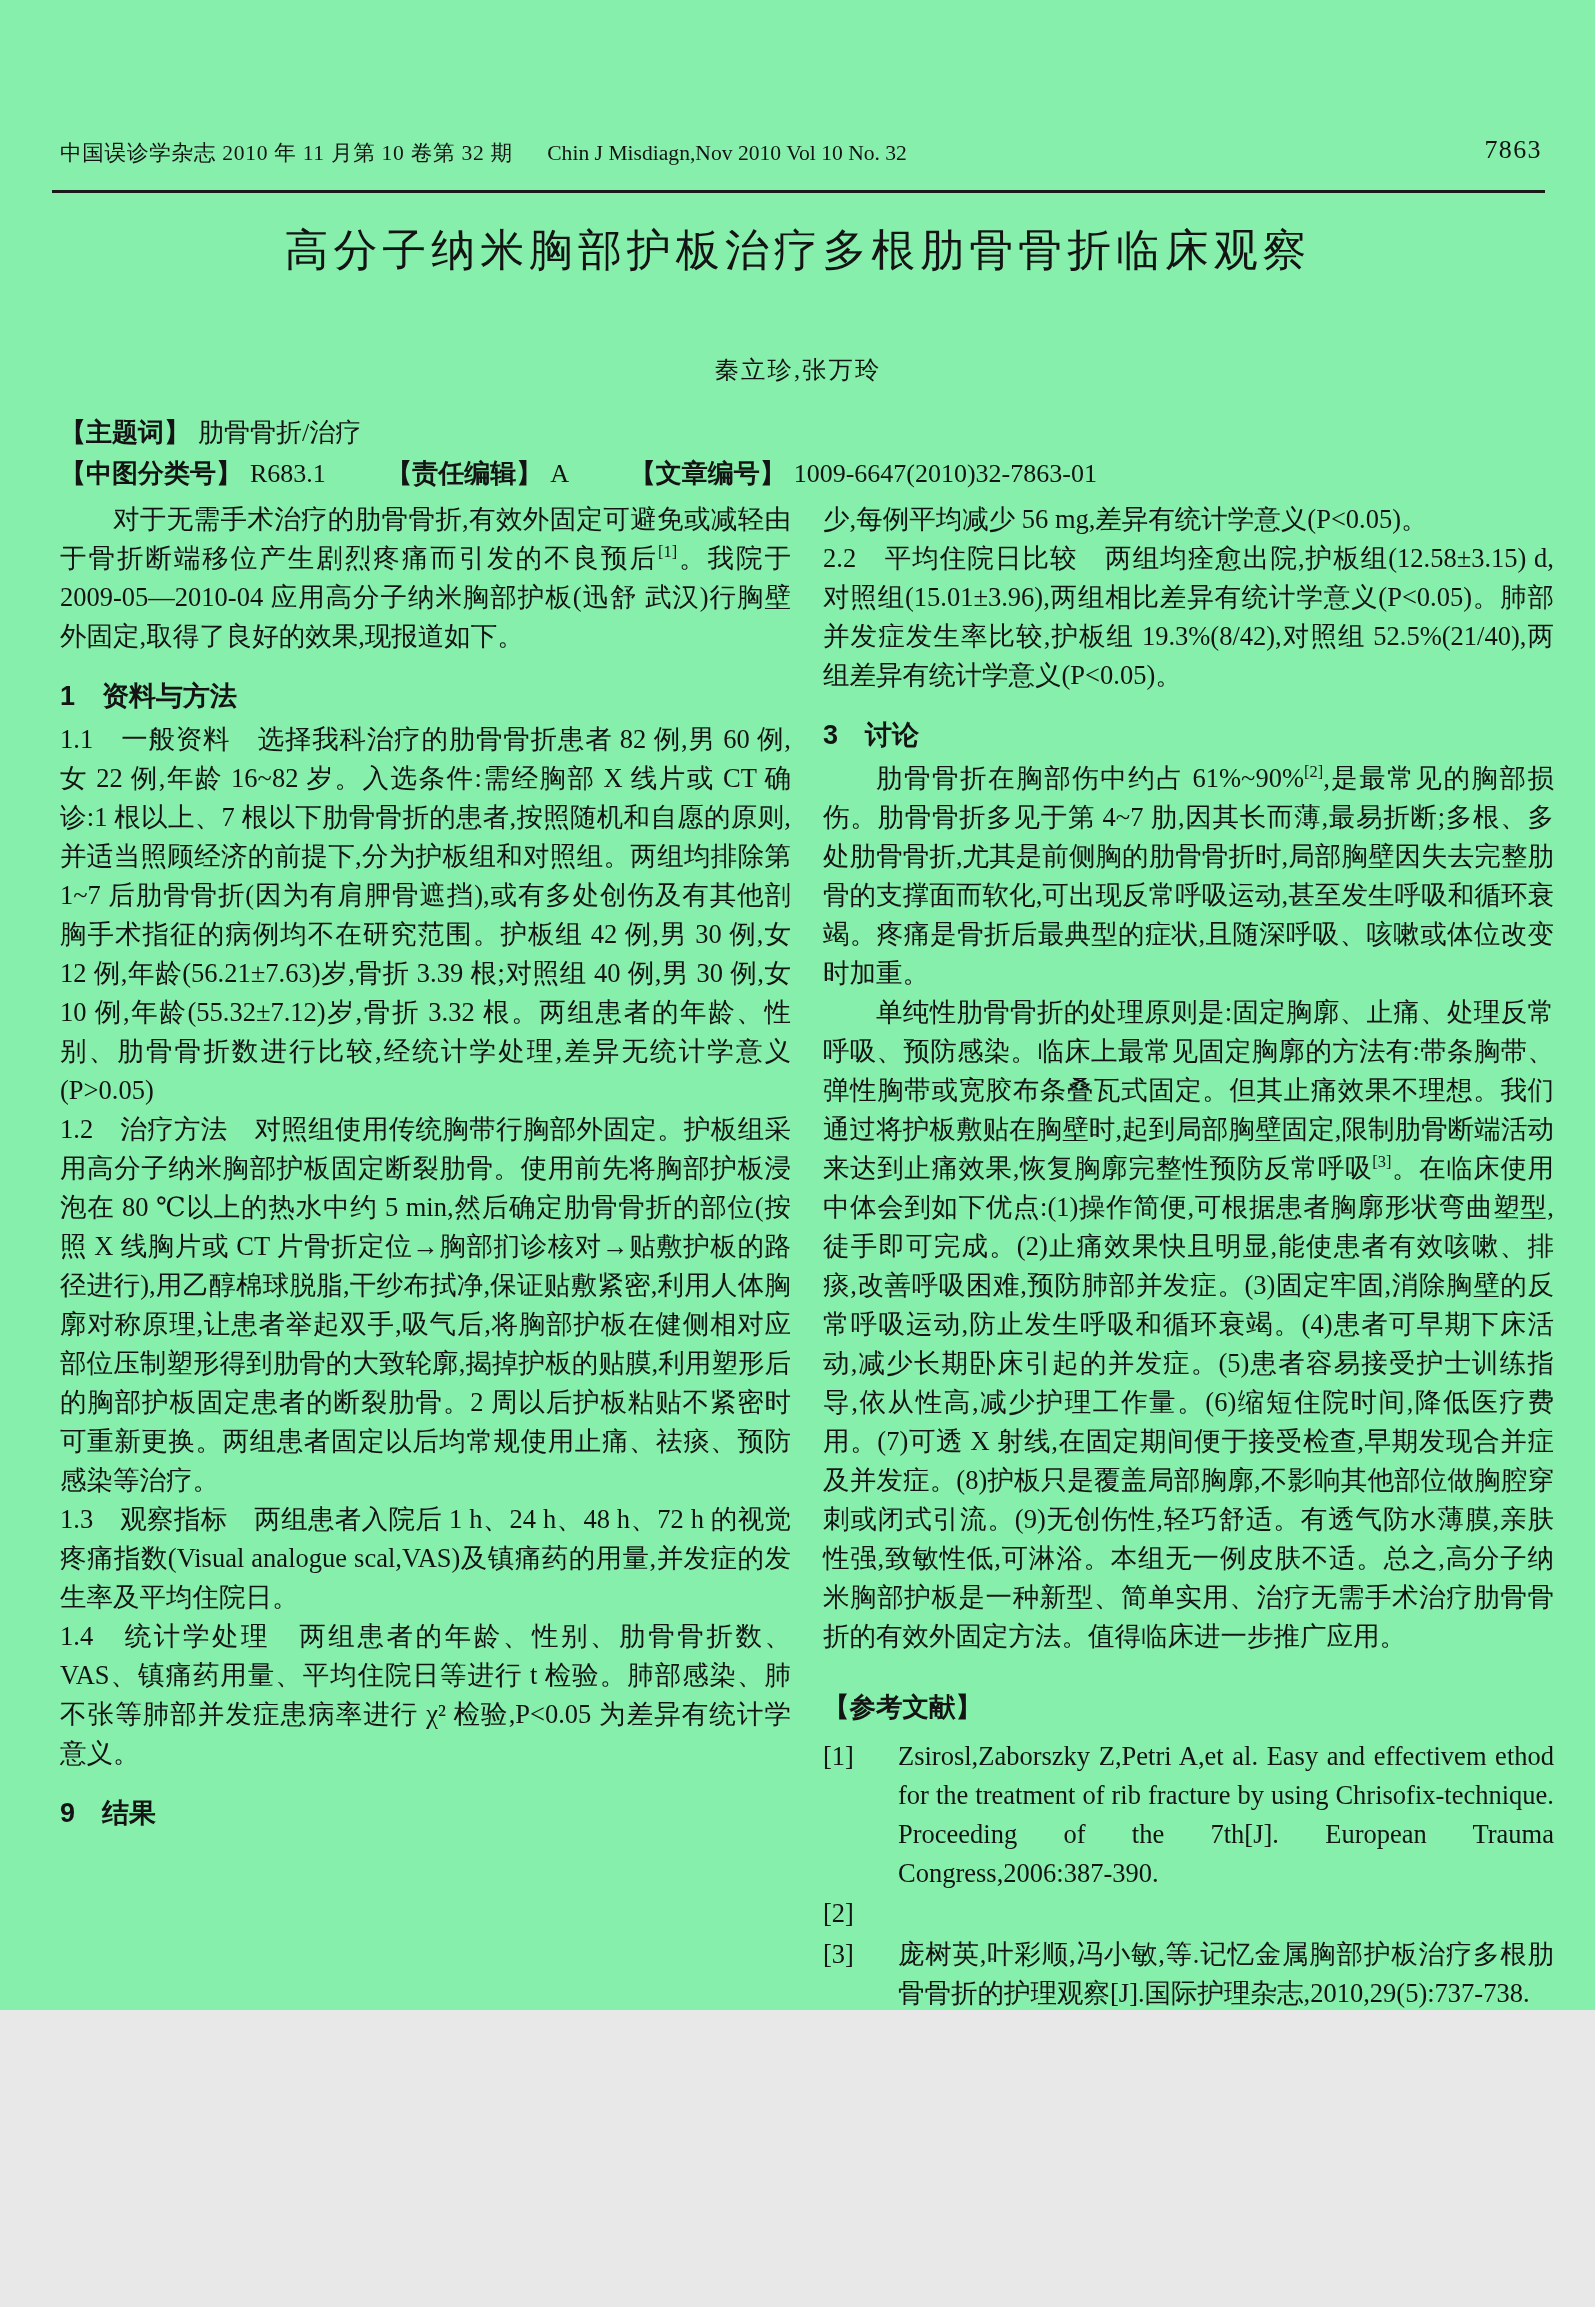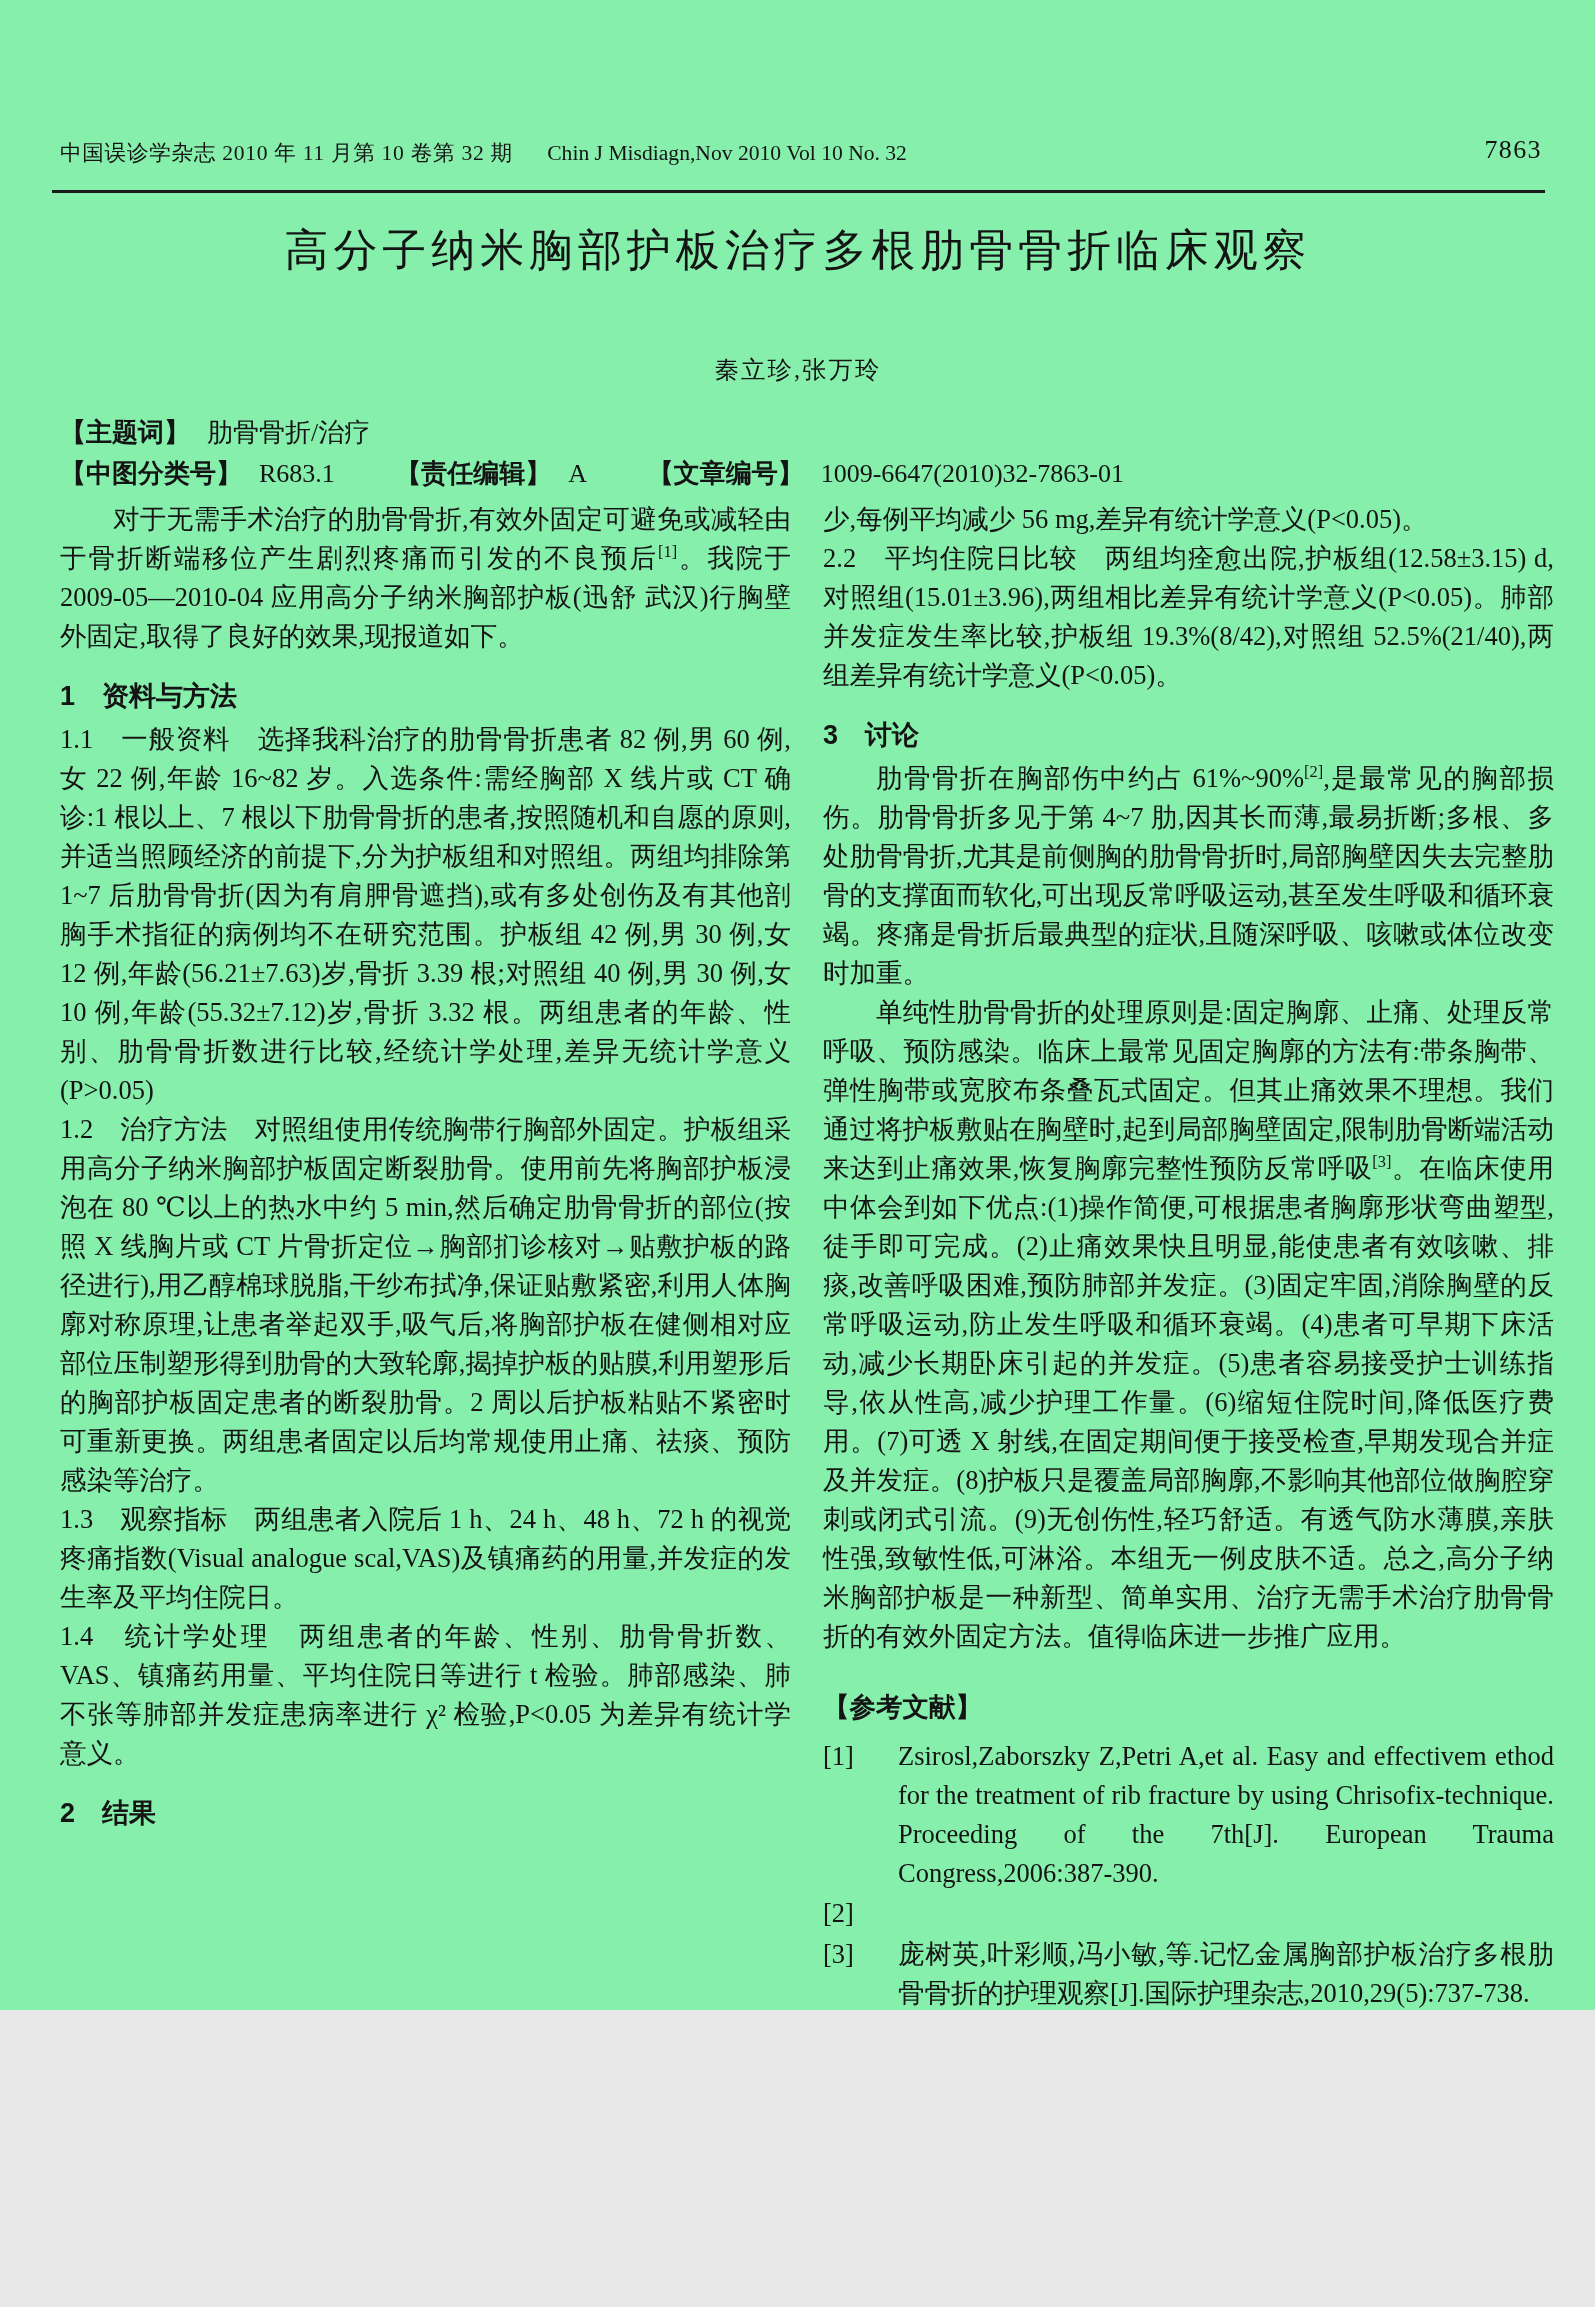--- a/index.html
+++ b/index.html
@@ -38,21 +38,21 @@
     text-align:center;font-size:24.4px;letter-spacing:2.1px;
   }
   
   .meta{position:absolute;left:60px;width:1493px;font-size:26px;white-space:nowrap;}
   .meta1{top:415px;}
   .meta2{top:456px;}
   .meta .lbl{
     font-family:"Liberation Sans","DejaVu Sans",sans-serif;
     font-weight:bold;
   }
-  .meta .val{margin-left:17px;}
+  .meta .val{margin-left:8px;}
   .meta .grp{margin-right:54px;}
   
   .col{
     position:absolute;top:500px;width:731px;
     font-size:26.5px;line-height:39px;
     text-align:justify;
   }
   .col-left{left:60px;}
   .col-right{left:823px;}
   .para{margin:0;}
@@ -116,21 +116,21 @@
     <span class="grp"><span class="lbl">【文章编号】</span><span class="val">1009-6647(2010)32-7863-01</span></span>
   </div>
 
   <div class="col col-left">
     <p class="para indent">对于无需手术治疗的肋骨骨折,有效外固定可避免或减轻由于骨折断端移位产生剧烈疼痛而引发的不良预后<sup>[1]</sup>。我院于 2009-05—2010-04 应用高分子纳米胸部护板(迅舒 武汉)行胸壁外固定,取得了良好的效果,现报道如下。</p>
     <div class="h-num">1　资料与方法</div>
     <p class="para">1.1　一般资料　选择我科治疗的肋骨骨折患者 82 例,男 60 例,女 22 例,年龄 16~82 岁。入选条件:需经胸部 X 线片或 CT 确诊:1 根以上、7 根以下肋骨骨折的患者,按照随机和自愿的原则,并适当照顾经济的前提下,分为护板组和对照组。两组均排除第 1~7 后肋骨骨折(因为有肩胛骨遮挡),或有多处创伤及有其他剖胸手术指征的病例均不在研究范围。护板组 42 例,男 30 例,女 12 例,年龄(56.21±7.63)岁,骨折 3.39 根;对照组 40 例,男 30 例,女 10 例,年龄(55.32±7.12)岁,骨折 3.32 根。两组患者的年龄、性别、肋骨骨折数进行比较,经统计学处理,差异无统计学意义(P&gt;0.05)</p>
     <p class="para">1.2　治疗方法　对照组使用传统胸带行胸部外固定。护板组采用高分子纳米胸部护板固定断裂肋骨。使用前先将胸部护板浸泡在 80 ℃以上的热水中约 5 min,然后确定肋骨骨折的部位(按照 X 线胸片或 CT 片骨折定位→胸部扪诊核对→贴敷护板的路径进行),用乙醇棉球脱脂,干纱布拭净,保证贴敷紧密,利用人体胸廓对称原理,让患者举起双手,吸气后,将胸部护板在健侧相对应部位压制塑形得到肋骨的大致轮廓,揭掉护板的贴膜,利用塑形后的胸部护板固定患者的断裂肋骨。2 周以后护板粘贴不紧密时可重新更换。两组患者固定以后均常规使用止痛、祛痰、预防感染等治疗。</p>
     <p class="para">1.3　观察指标　两组患者入院后 1 h、24 h、48 h、72 h 的视觉疼痛指数(Visual analogue scal,VAS)及镇痛药的用量,并发症的发生率及平均住院日。</p>
     <p class="para">1.4　统计学处理　两组患者的年龄、性别、肋骨骨折数、VAS、镇痛药用量、平均住院日等进行 t 检验。肺部感染、肺不张等肺部并发症患病率进行 χ² 检验,P&lt;0.05 为差异有统计学意义。</p>
-    <div class="h-num">2　结果</div>
+    <div class="h-num">9　结果</div>
   </div>
 
   <div class="col col-right">
     <p class="para">少,每例平均减少 56 mg,差异有统计学意义(P&lt;0.05)。</p>
     <p class="para">2.2　平均住院日比较　两组均痊愈出院,护板组(12.58±3.15) d,对照组(15.01±3.96),两组相比差异有统计学意义(P&lt;0.05)。肺部并发症发生率比较,护板组 19.3%(8/42),对照组 52.5%(21/40),两组差异有统计学意义(P&lt;0.05)。</p>
     <div class="h-num">3　讨论</div>
     <p class="para indent">肋骨骨折在胸部伤中约占 61%~90%<sup>[2]</sup>,是最常见的胸部损伤。肋骨骨折多见于第 4~7 肋,因其长而薄,最易折断;多根、多处肋骨骨折,尤其是前侧胸的肋骨骨折时,局部胸壁因失去完整肋骨的支撑面而软化,可出现反常呼吸运动,甚至发生呼吸和循环衰竭。疼痛是骨折后最典型的症状,且随深呼吸、咳嗽或体位改变时加重。</p>
     <p class="para indent">单纯性肋骨骨折的处理原则是:固定胸廓、止痛、处理反常呼吸、预防感染。临床上最常见固定胸廓的方法有:带条胸带、弹性胸带或宽胶布条叠瓦式固定。但其止痛效果不理想。我们通过将护板敷贴在胸壁时,起到局部胸壁固定,限制肋骨断端活动来达到止痛效果,恢复胸廓完整性预防反常呼吸<sup>[3]</sup>。在临床使用中体会到如下优点:(1)操作简便,可根据患者胸廓形状弯曲塑型,徒手即可完成。(2)止痛效果快且明显,能使患者有效咳嗽、排痰,改善呼吸困难,预防肺部并发症。(3)固定牢固,消除胸壁的反常呼吸运动,防止发生呼吸和循环衰竭。(4)患者可早期下床活动,减少长期卧床引起的并发症。(5)患者容易接受护士训练指导,依从性高,减少护理工作量。(6)缩短住院时间,降低医疗费用。(7)可透 X 射线,在固定期间便于接受检查,早期发现合并症及并发症。(8)护板只是覆盖局部胸廓,不影响其他部位做胸腔穿刺或闭式引流。(9)无创伤性,轻巧舒适。有透气防水薄膜,亲肤性强,致敏性低,可淋浴。本组无一例皮肤不适。总之,高分子纳米胸部护板是一种新型、简单实用、治疗无需手术治疗肋骨骨折的有效外固定方法。值得临床进一步推广应用。</p>
     <div class="refhead">【参考文献】</div>
     <div class="ref">

